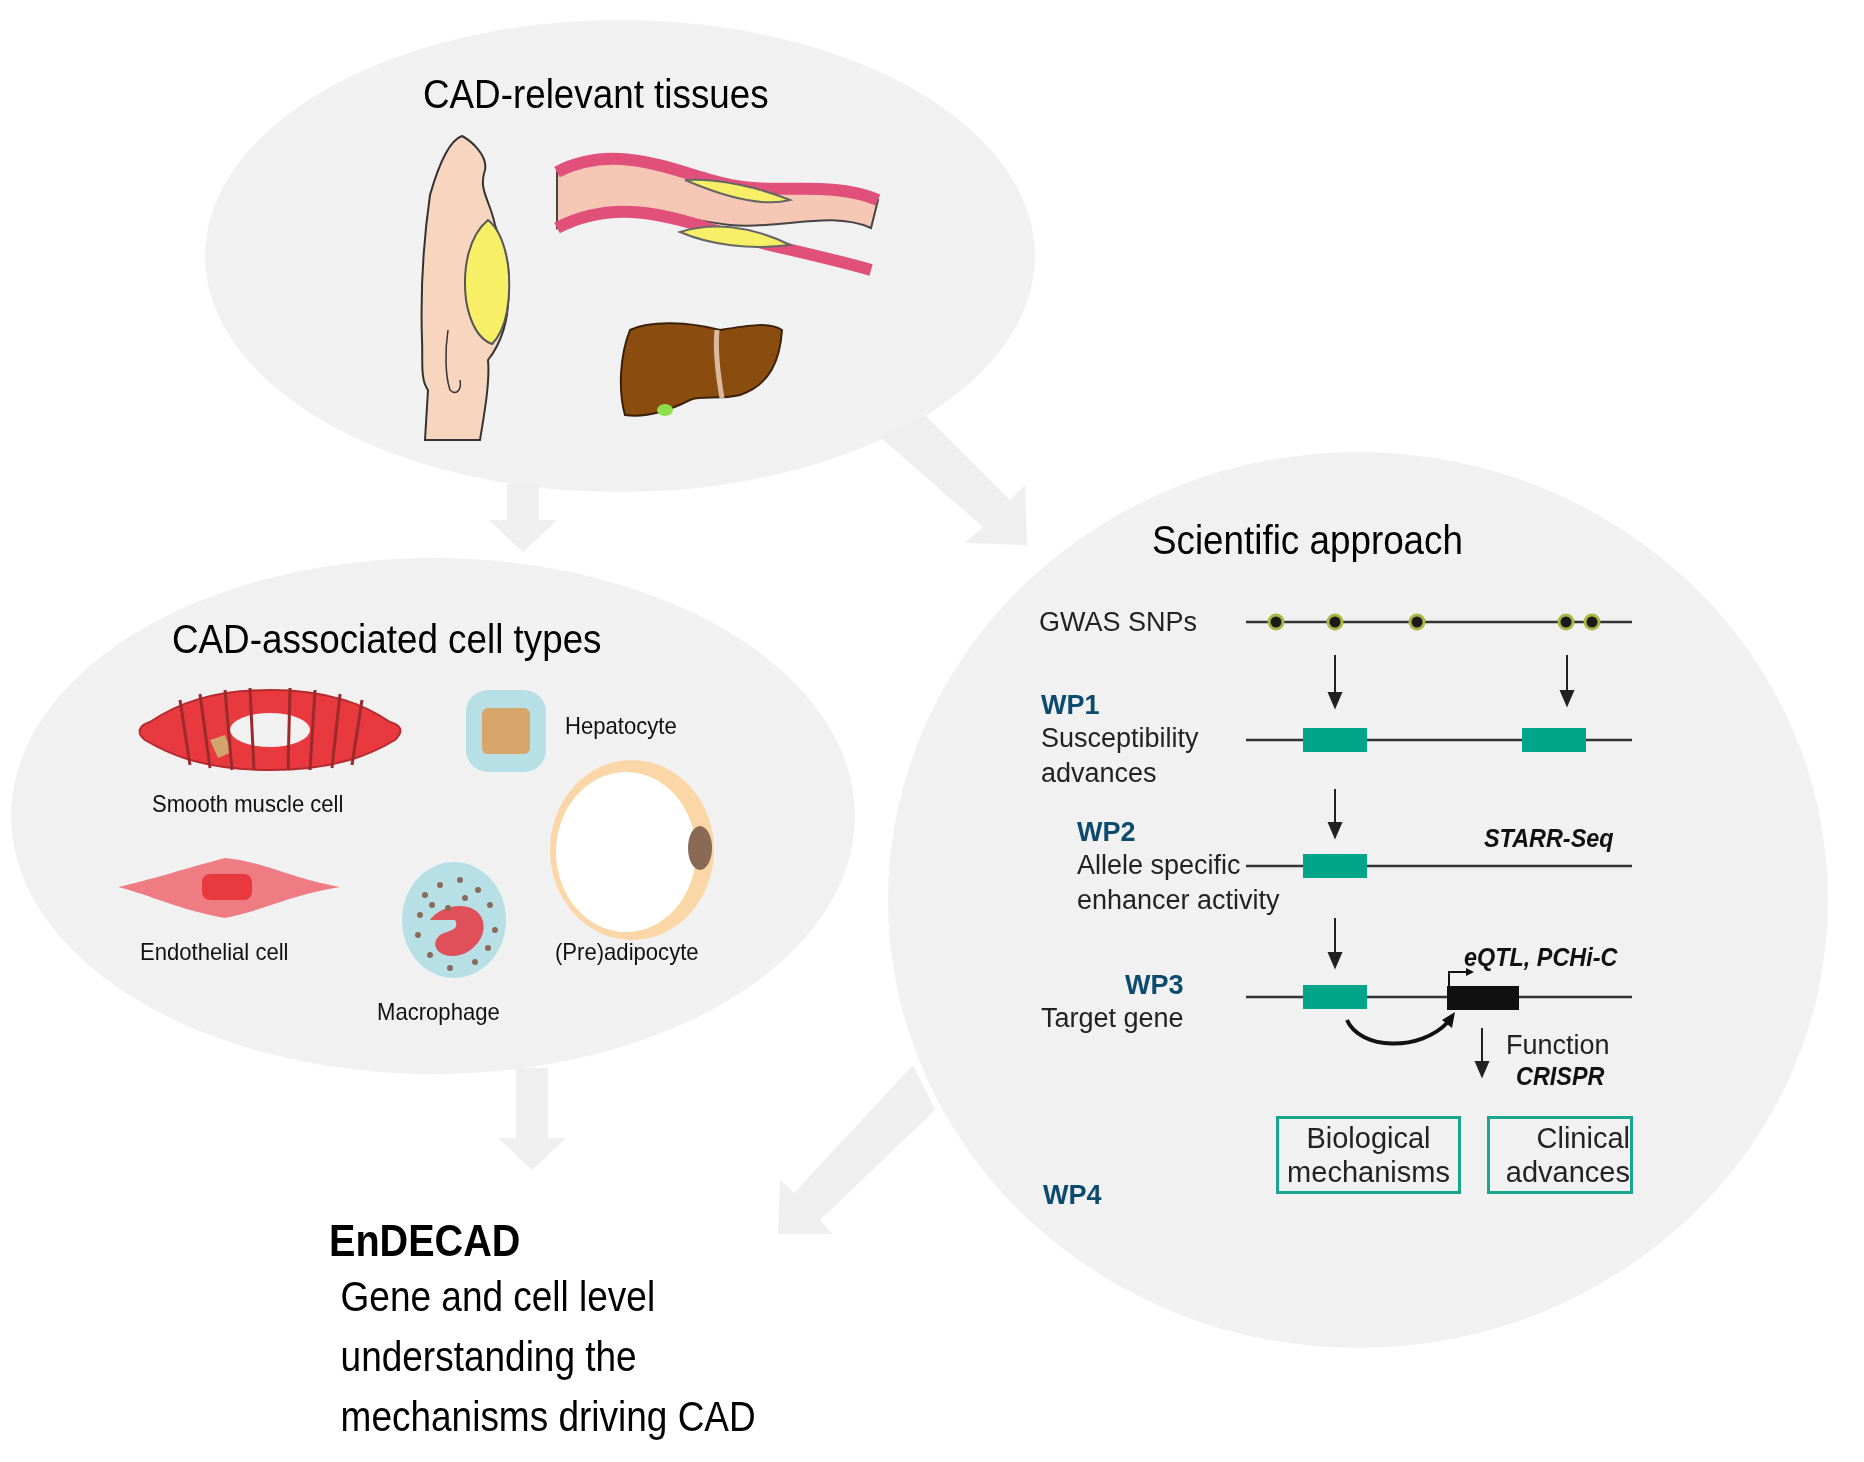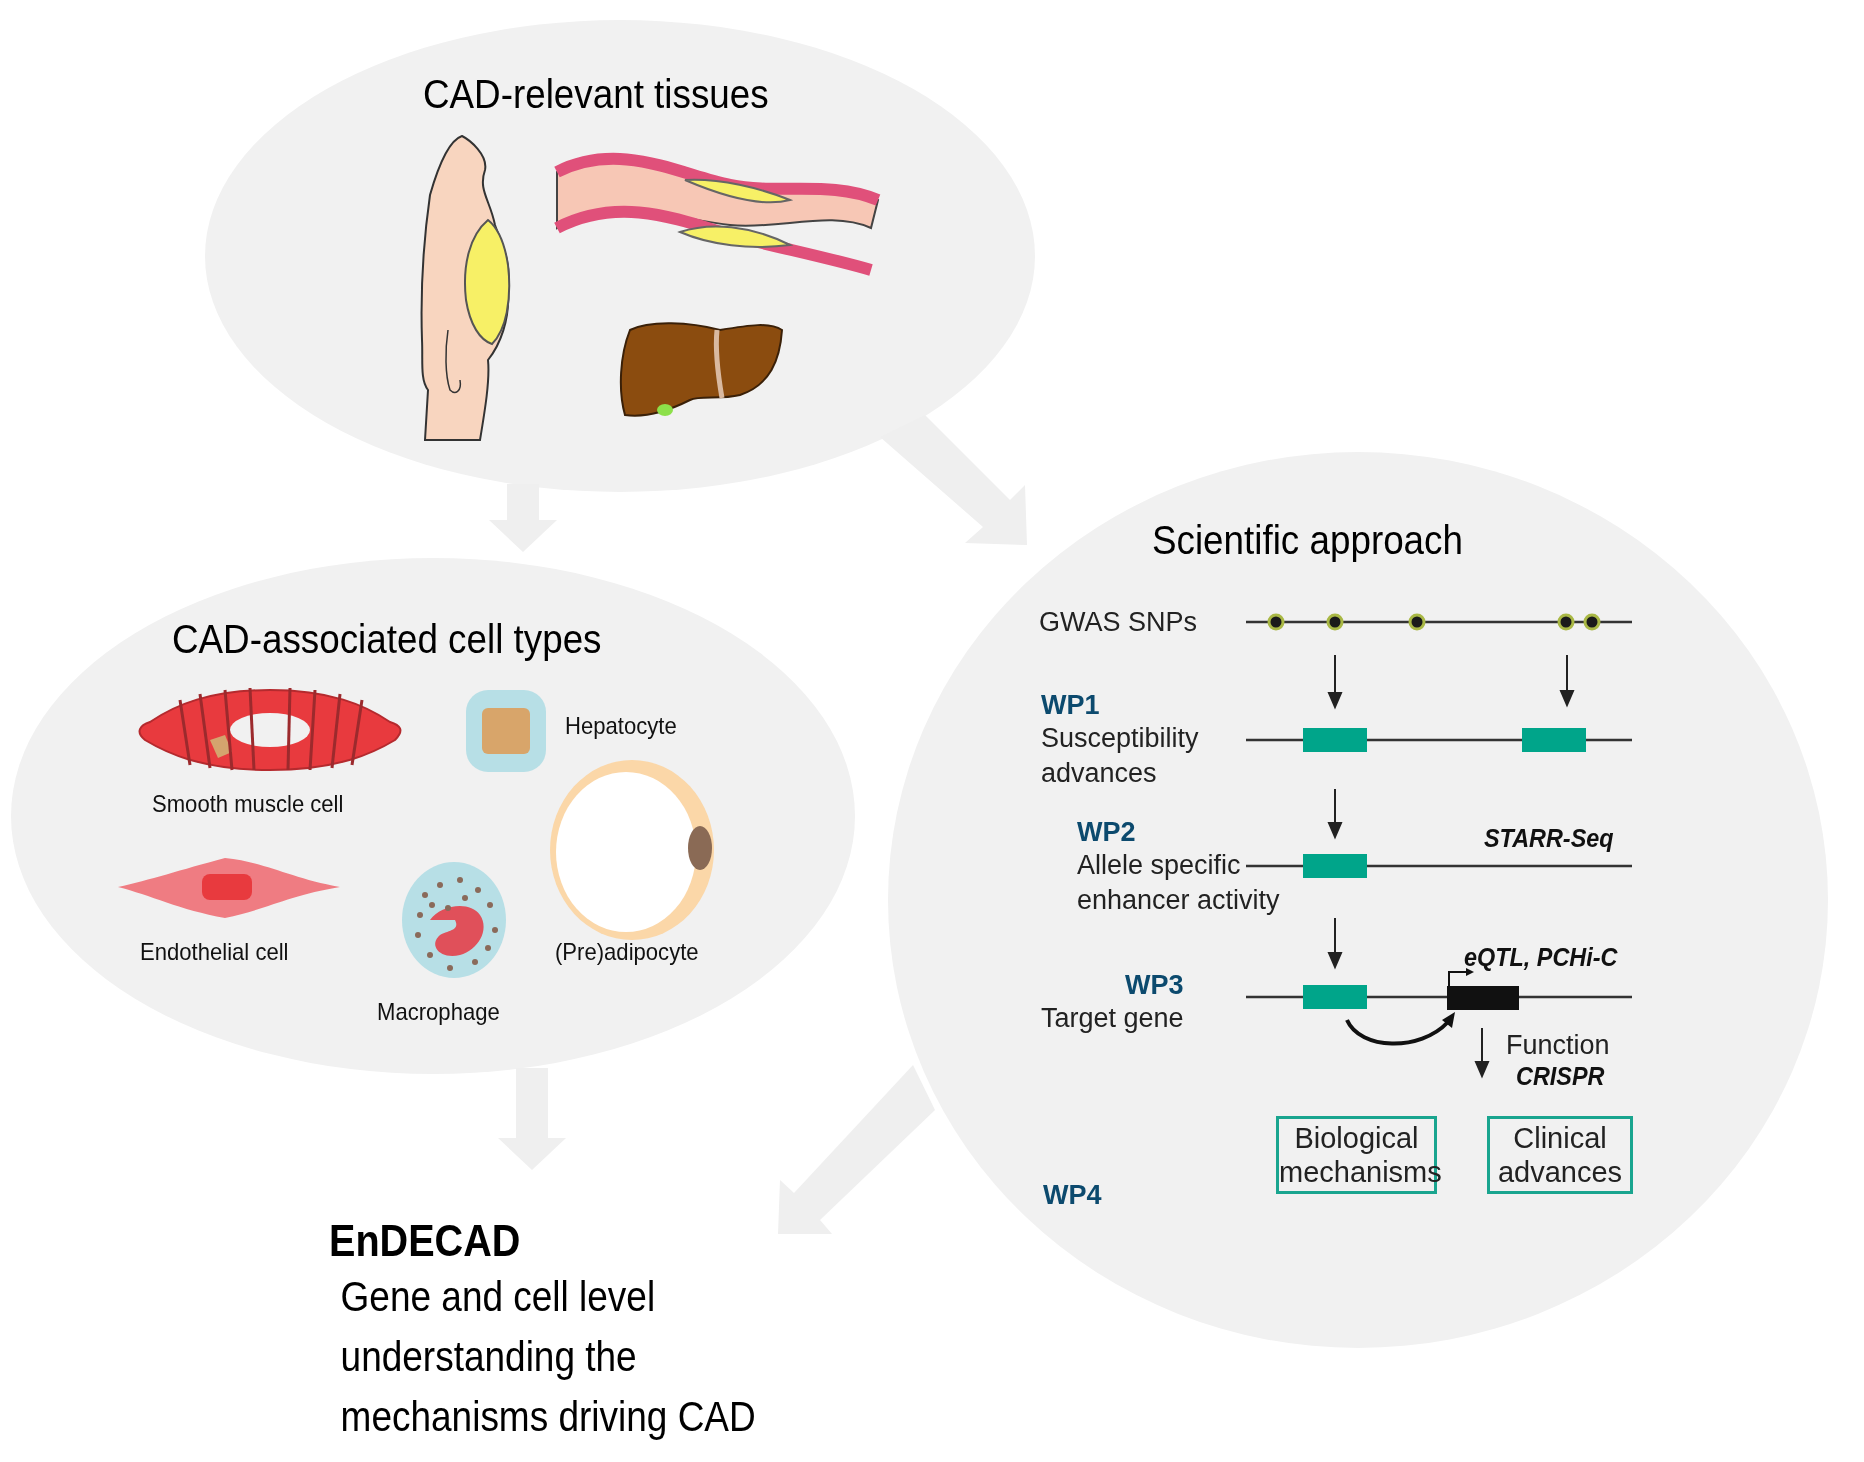--- a/index.html
+++ b/index.html
@@ -178,25 +178,25 @@
 
 <div class="t" style="left:1041px; top:970px;text-align:right;">
   <div class="wp-bold">WP3</div>
   <div class="sa-label">Target gene</div>
 </div>
 <div class="t method" style="left:1464px; top:942px;">eQTL, PCHi-C</div>
 <div class="t sa-label" style="left:1506px; top:1028px;">Function</div>
 <div class="t method" style="left:1516px; top:1061px;">CRISPR</div>
 
 <div class="t wp-bold" style="left:1043px; top:1134px;margin-top:46px;">WP4</div>
-<div class="wp4-box" style="left:1276px; top:1116px; width:161px; height:78px;">
+<div class="wp4-box" style="left:1276px; top:1116px; width:185px; height:78px;">
   <span>Biological</span>
   <span>mechanisms</span>
 </div>
-<div class="wp4-box" style="left:1487px; top:1116px; width:146px; height:78px;">
+<div class="wp4-box" style="left:1487px; top:1116px; width:146px; height:78px;text-align:right;">
   <span>Clinical</span>
   <span>advances</span>
 </div>
 
 <div class="endecad" style="top:1216px;">
   <span class="name">EnDECAD</span>
   <span class="line">Gene and cell level</span>
   <span class="line">understanding the</span>
   <span class="line">mechanisms driving CAD</span>
 </div>

